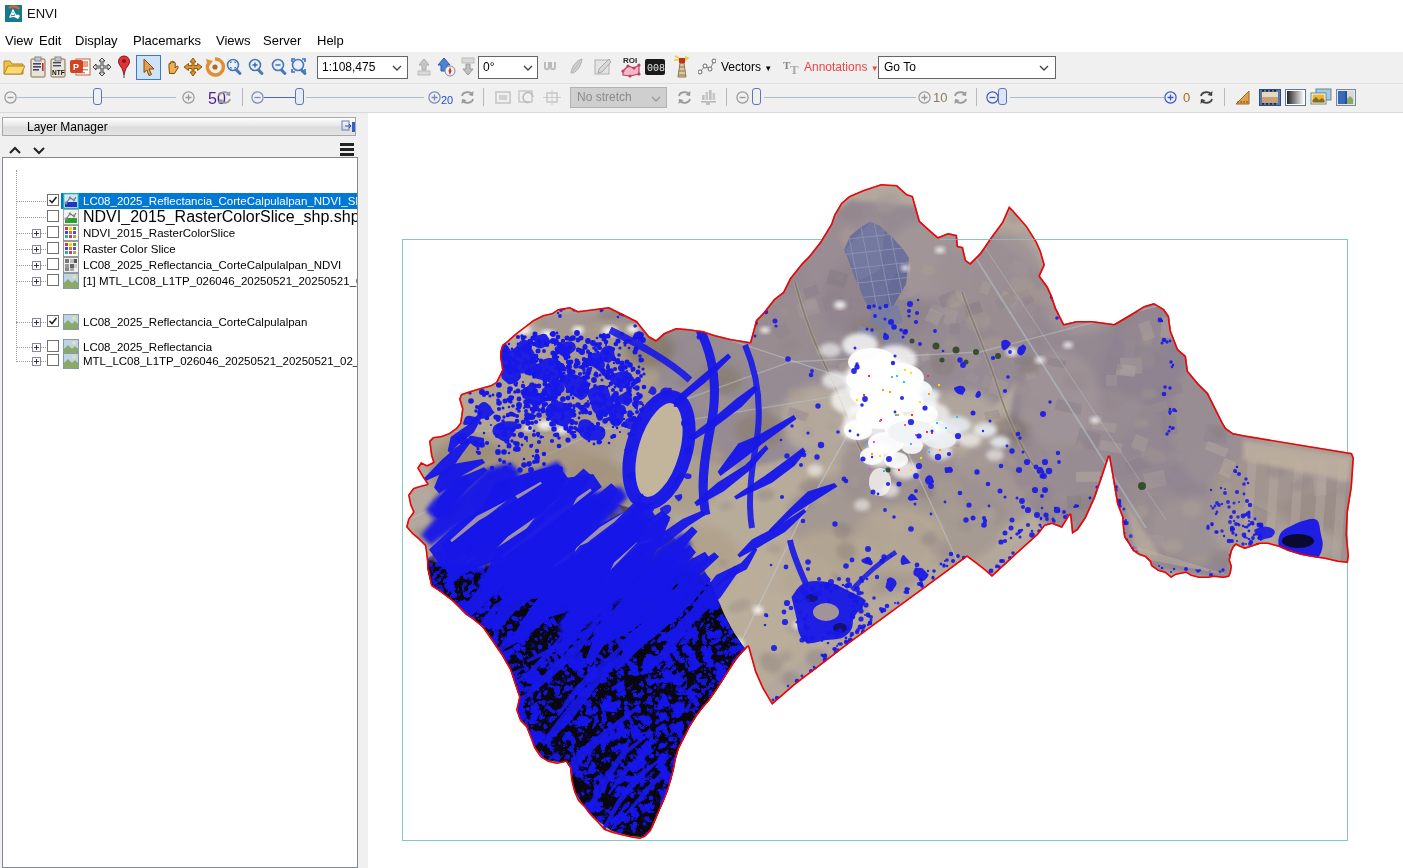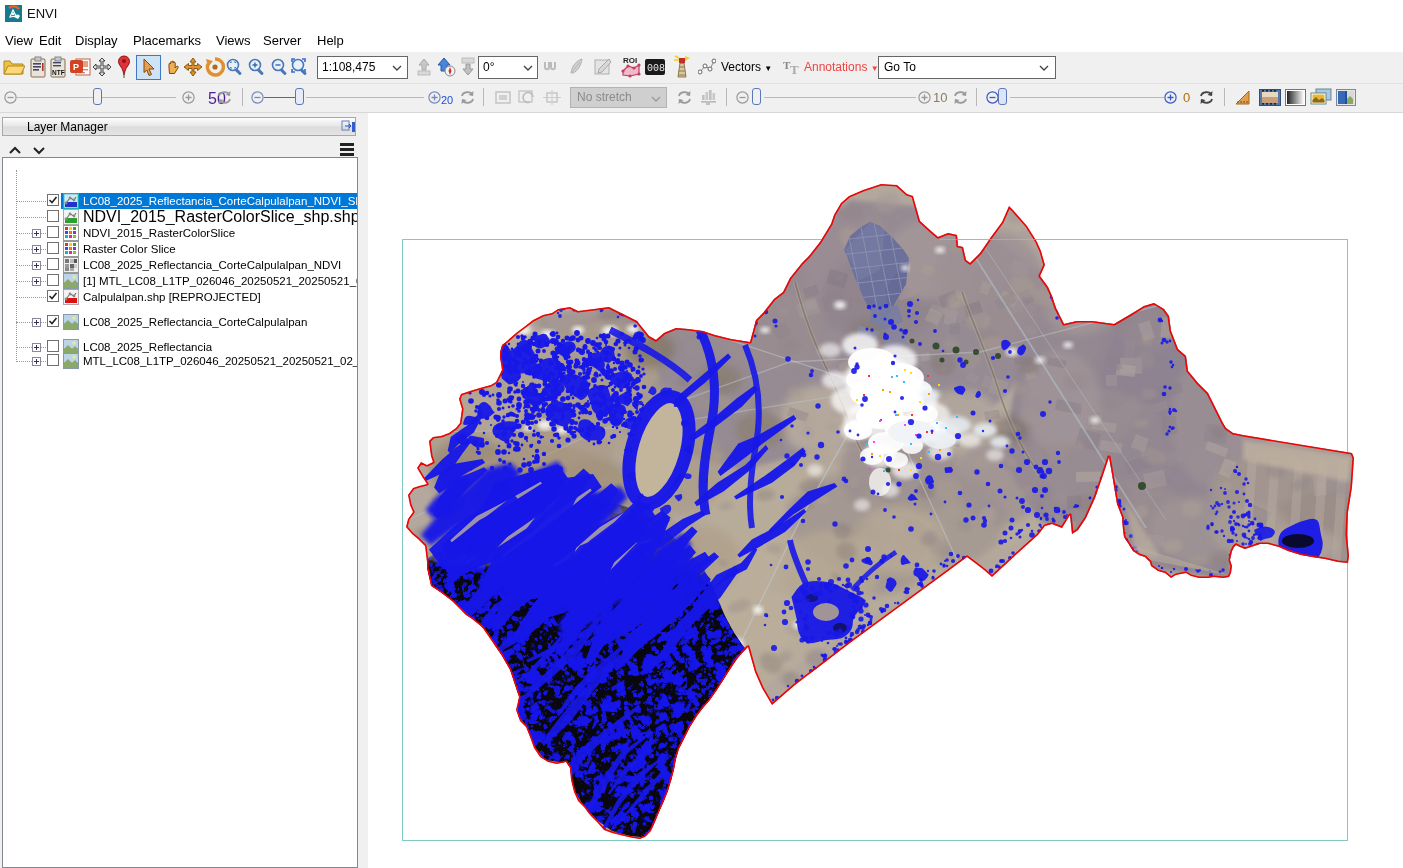--- a/index.html
+++ b/index.html
@@ -444,37 +444,20 @@
           <div style="position:absolute;left:3px;top:1.5px;width:1px;height:5px;background:#335"></div>
         </div>
         <div style="position:absolute;left:44px;top:1px;width:12px;height:12px;background:#fff;border:1px solid #707070"></div>
         <svg width="16" height="16" viewBox="0 0 16 16" style="position:absolute;left:60px;top:0">
           <rect x="0.5" y="0.5" width="15" height="15" fill="#bcd4e8" stroke="#8899aa"></rect>
           <rect x="1" y="9" width="14" height="6" fill="#c8bc8c"></rect>
           <path d="M1 10 L5 6 L9 10 L12 7 L15 10 L15 15 L1 15 Z" fill="#8aa86a"></path>
           <circle cx="11" cy="4" r="1.8" fill="#f0e890"></circle>
         </svg>
         <div style="position:absolute;left:80px;top:0;height:16px;color:#000;font-size:11.5px;line-height:16px;white-space:nowrap;overflow:hidden;max-width:276px">[1] MTL_LC08_L1TP_026046_20250521_20250521_02_F</div>
-      </div>
-      <div style="position:absolute;left:0;top:131px;width:356px;height:16px">
-        <div style="position:absolute;left:13px;top:8px;width:32px;border-top:1px dotted #999"></div>
-        <div style="position:absolute;left:44px;top:1px;width:12px;height:12px;background:#fff;border:1px solid #707070">
-          <svg width="12" height="12" viewBox="0 0 12 12" style="position:absolute;left:-1px;top:-1px">
-            <path d="M2.5 6 L5 8.5 L9.5 3" stroke="#222" stroke-width="1.6" fill="none"></path>
-          </svg>
-        </div>
-        <svg width="16" height="16" viewBox="0 0 16 16" style="position:absolute;left:60px;top:0">
-          <rect x="0.5" y="0.5" width="15" height="15" fill="#f2f2f2" stroke="#aaa" stroke-width="1"></rect>
-          <rect x="2" y="9" width="12" height="5" fill="#e01010"></rect>
-          <path d="M3 10 L7 5 L11 7 L13 4" stroke="#555" fill="none"></path>
-          <circle cx="3" cy="10" r="1.4" fill="#888"></circle>
-          <circle cx="7" cy="5" r="1.4" fill="#888"></circle>
-          <circle cx="11" cy="7" r="1.4" fill="#888"></circle>
-        </svg>
-        <div style="position:absolute;left:80px;top:0;height:16px;color:#000;font-size:11.5px;line-height:16px;white-space:nowrap;overflow:hidden;max-width:276px">Calpulalpan.shp [REPROJECTED]</div>
       </div>
       <div style="position:absolute;left:0;top:156px;width:356px;height:16px">
         <div style="position:absolute;left:13px;top:8px;width:32px;border-top:1px dotted #999"></div>
         <div style="position:absolute;left:29px;top:3.5px;width:9px;height:9px;background:#fff;border:1px solid #889;">
           <div style="position:absolute;left:1px;top:3.5px;width:5px;height:1px;background:#335"></div>
           <div style="position:absolute;left:3px;top:1.5px;width:1px;height:5px;background:#335"></div>
         </div>
         <div style="position:absolute;left:44px;top:1px;width:12px;height:12px;background:#fff;border:1px solid #707070">
           <svg width="12" height="12" viewBox="0 0 12 12" style="position:absolute;left:-1px;top:-1px">
             <path d="M2.5 6 L5 8.5 L9.5 3" stroke="#222" stroke-width="1.6" fill="none"></path>

